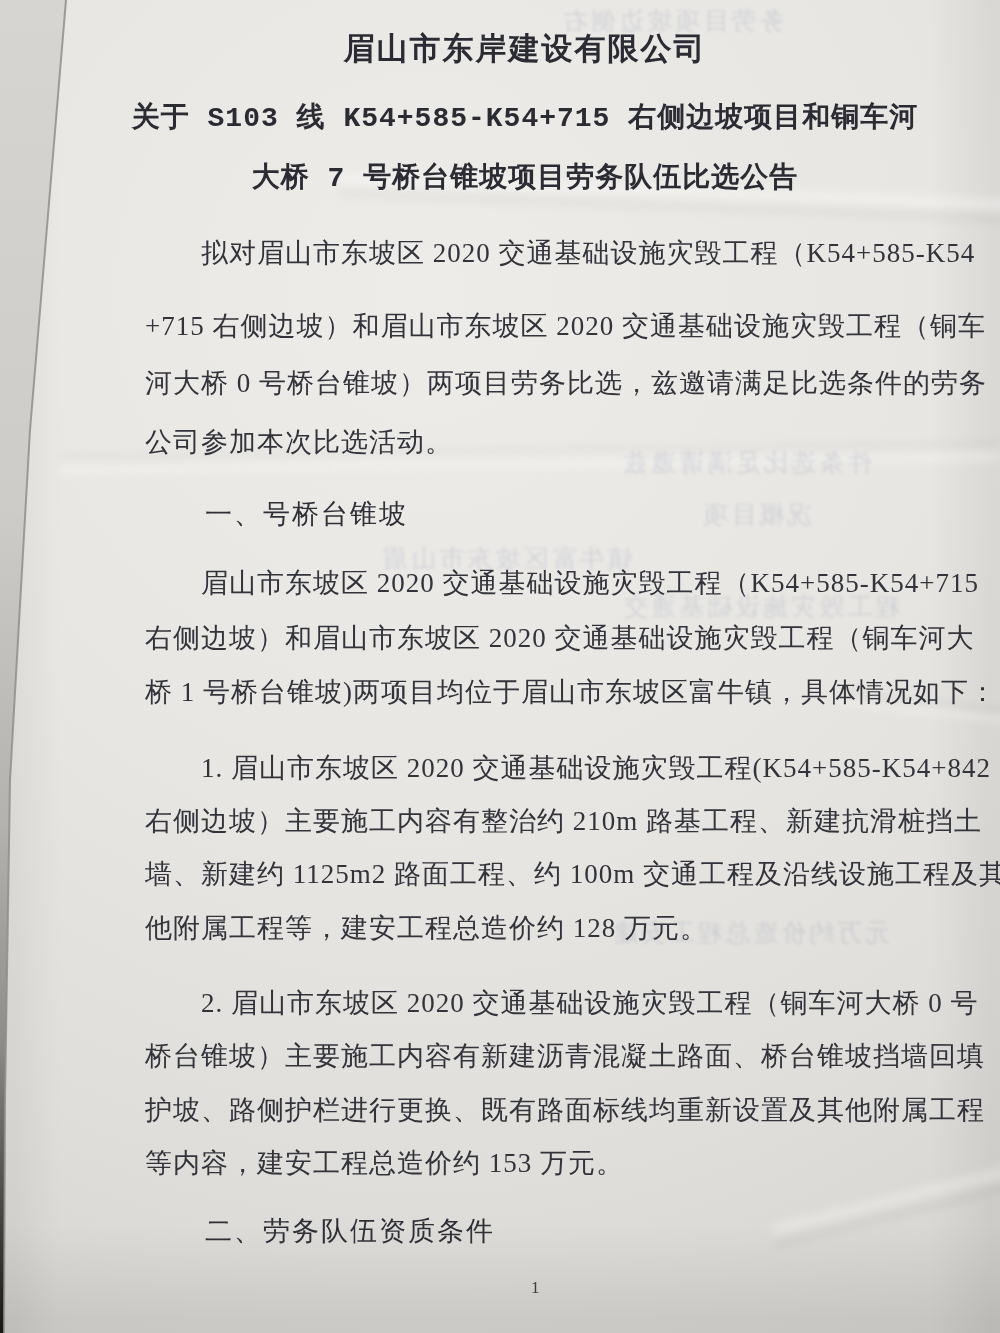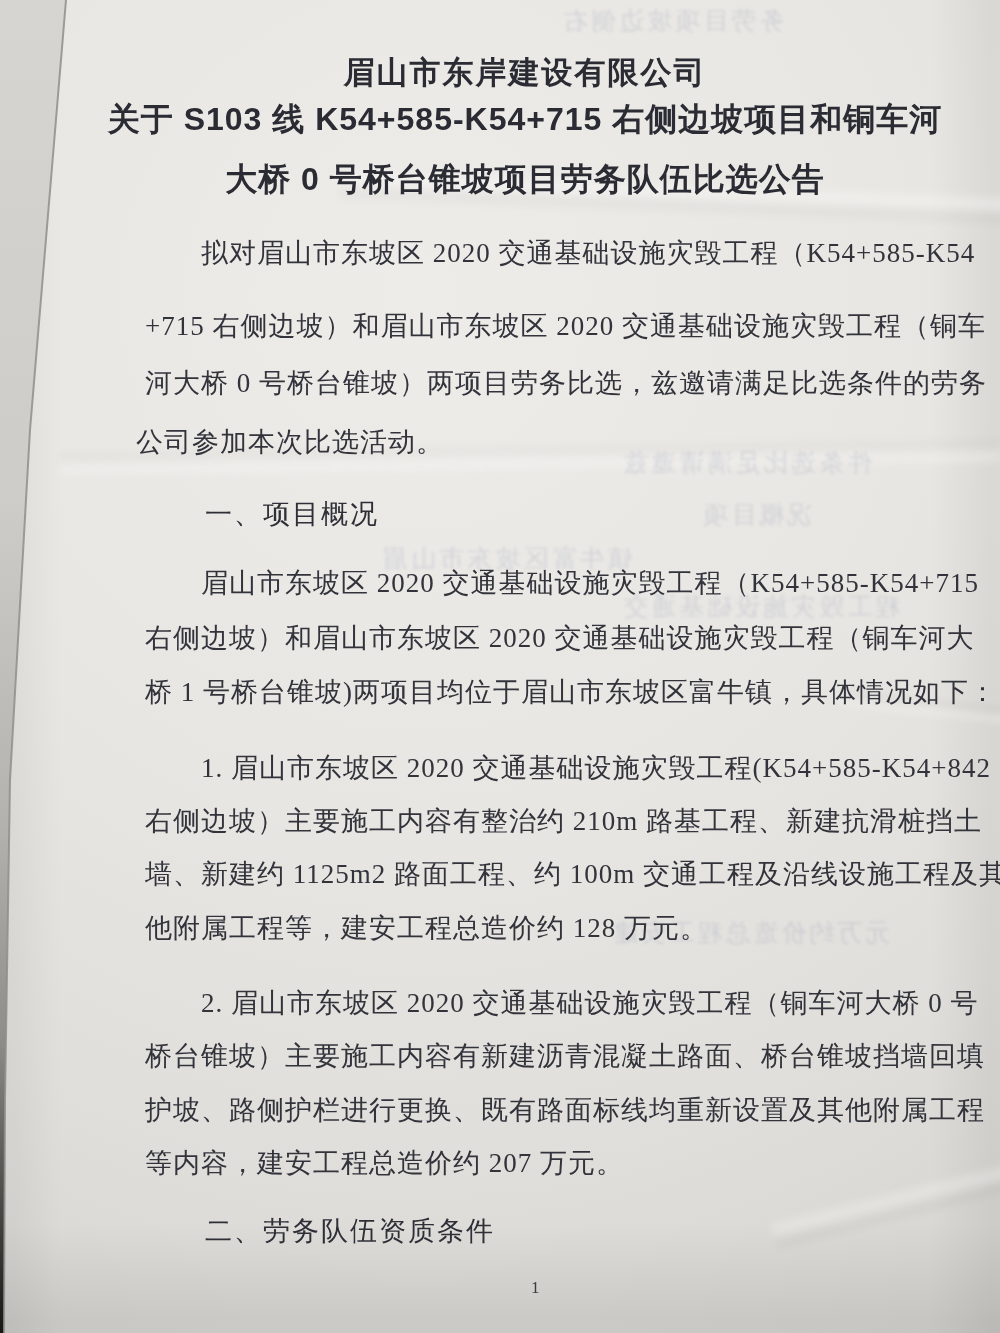--- a/index.html
+++ b/index.html
@@ -38,26 +38,26 @@
     background:linear-gradient(to bottom,rgba(255,255,255,0.5) 0 45%,rgba(0,0,0,0.06) 60% 100%);
     filter:blur(4px);opacity:.5;}
   .crease-4{top:700px;left:840px;width:220px;height:18px;transform:rotate(6deg);
     background:linear-gradient(to bottom,rgba(0,0,0,0.05) 0 45%,rgba(255,255,255,0.45) 60% 100%);
     filter:blur(3px);opacity:.45;}
 
   .txt{position:absolute;white-space:nowrap;color:#32333b;}
   .doc-title{
     left:130px;width:790px;text-align:center;
     font-family:"Liberation Sans","DejaVu Sans",sans-serif;
-    font-weight:700;font-size:31px;letter-spacing:2px;color:#2a2b33;margin-top:24px;
+    font-weight:700;font-size:31px;letter-spacing:2px;color:#2a2b33;
   }
   .doc-subtitle{
     left:105px;width:840px;text-align:center;
-    font-family:Liberation Sans, sans-serif;
-    font-weight:700;font-size:32px;letter-spacing:1px;color:#2a2b33;
+    font-family:Liberation Mono, monospace;
+    font-weight:700;font-size:28px;letter-spacing:1px;color:#2a2b33;
   }
   .body-line{font-size:27px;letter-spacing:1px;}
   .heading-line{font-size:27px;letter-spacing:2px;color:#2e2f37;}
   .page-num{font-size:17px;color:#3a3b42;letter-spacing:0;}
 
   .ghost{
     position:absolute;white-space:nowrap;
     font-size:25px;letter-spacing:3px;
     color:#7d8bb0;opacity:.22;filter:blur(1.5px);
     transform:scaleX(-1);pointer-events:none;
@@ -82,40 +82,40 @@
   <div class="ghost" style="top:4px;left:560px">务劳目项坡边侧右</div>
   <div class="ghost" style="top:446px;left:620px">件条选比足满请邀兹</div>
   <div class="ghost" style="top:498px;left:700px">况概目项</div>
   <div class="ghost" style="top:542px;left:380px">镇牛富区坡东市山眉</div>
   <div class="ghost" style="top:590px;left:620px">程工毁灾施设础基通交</div>
   <div class="ghost" style="top:916px;left:610px">元万约价造总程工安建</div>
 
   <div class="txt doc-title" style="top:28px">眉山市东岸建设有限公司</div>
 
   <div class="txt doc-subtitle" style="top:98px">关于 S103 线 K54+585-K54+715  右侧边坡项目和铜车河</div>
-  <div class="txt doc-subtitle" style="top:158px">大桥 0 号桥台锥坡项目劳务队伍比选公告</div>
+  <div class="txt doc-subtitle" style="top:158px">大桥 7 号桥台锥坡项目劳务队伍比选公告</div>
 
   <div class="txt body-line" style="top:235px;left:201px">拟对眉山市东坡区 2020 交通基础设施灾毁工程（K54+585-K54</div>
   <div class="txt body-line" style="top:308px;left:145px">+715 右侧边坡）和眉山市东坡区 2020 交通基础设施灾毁工程（铜车</div>
   <div class="txt body-line" style="top:365px;left:145px">河大桥 0 号桥台锥坡）两项目劳务比选，兹邀请满足比选条件的劳务</div>
-  <div class="txt body-line" style="top:424px;left:136px">公司参加本次比选活动。</div>
+  <div class="txt body-line" style="top:424px;left:145px">公司参加本次比选活动。</div>
 
-  <div class="txt heading-line" style="top:496px;left:205px">一、项目概况</div>
+  <div class="txt heading-line" style="top:496px;left:205px">一、号桥台锥坡</div>
 
   <div class="txt body-line" style="top:565px;left:201px">眉山市东坡区 2020 交通基础设施灾毁工程（K54+585-K54+715</div>
   <div class="txt body-line" style="top:620px;left:145px">右侧边坡）和眉山市东坡区 2020 交通基础设施灾毁工程（铜车河大</div>
   <div class="txt body-line" style="top:674px;left:145px">桥 1 号桥台锥坡)两项目均位于眉山市东坡区富牛镇，具体情况如下：</div>
 
   <div class="txt body-line" style="top:750px;left:201px">1. 眉山市东坡区 2020 交通基础设施灾毁工程(K54+585-K54+842</div>
   <div class="txt body-line" style="top:803px;left:145px">右侧边坡）主要施工内容有整治约 210m 路基工程、新建抗滑桩挡土</div>
   <div class="txt body-line" style="top:856px;left:145px">墙、新建约 1125m2 路面工程、约 100m 交通工程及沿线设施工程及其</div>
   <div class="txt body-line" style="top:910px;left:145px">他附属工程等，建安工程总造价约 128 万元。</div>
 
   <div class="txt body-line" style="top:985px;left:201px">2. 眉山市东坡区 2020 交通基础设施灾毁工程（铜车河大桥 0 号</div>
   <div class="txt body-line" style="top:1038px;left:145px">桥台锥坡）主要施工内容有新建沥青混凝土路面、桥台锥坡挡墙回填</div>
   <div class="txt body-line" style="top:1092px;left:145px">护坡、路侧护栏进行更换、既有路面标线均重新设置及其他附属工程</div>
-  <div class="txt body-line" style="top:1145px;left:145px">等内容，建安工程总造价约 207 万元。</div>
+  <div class="txt body-line" style="top:1145px;left:145px">等内容，建安工程总造价约 153 万元。</div>
 
   <div class="txt heading-line" style="top:1213px;left:205px">二、劳务队伍资质条件</div>
 
   <div class="txt page-num" style="top:1278px;left:531px">1</div>
 
 </div>
 
 </body></html>

